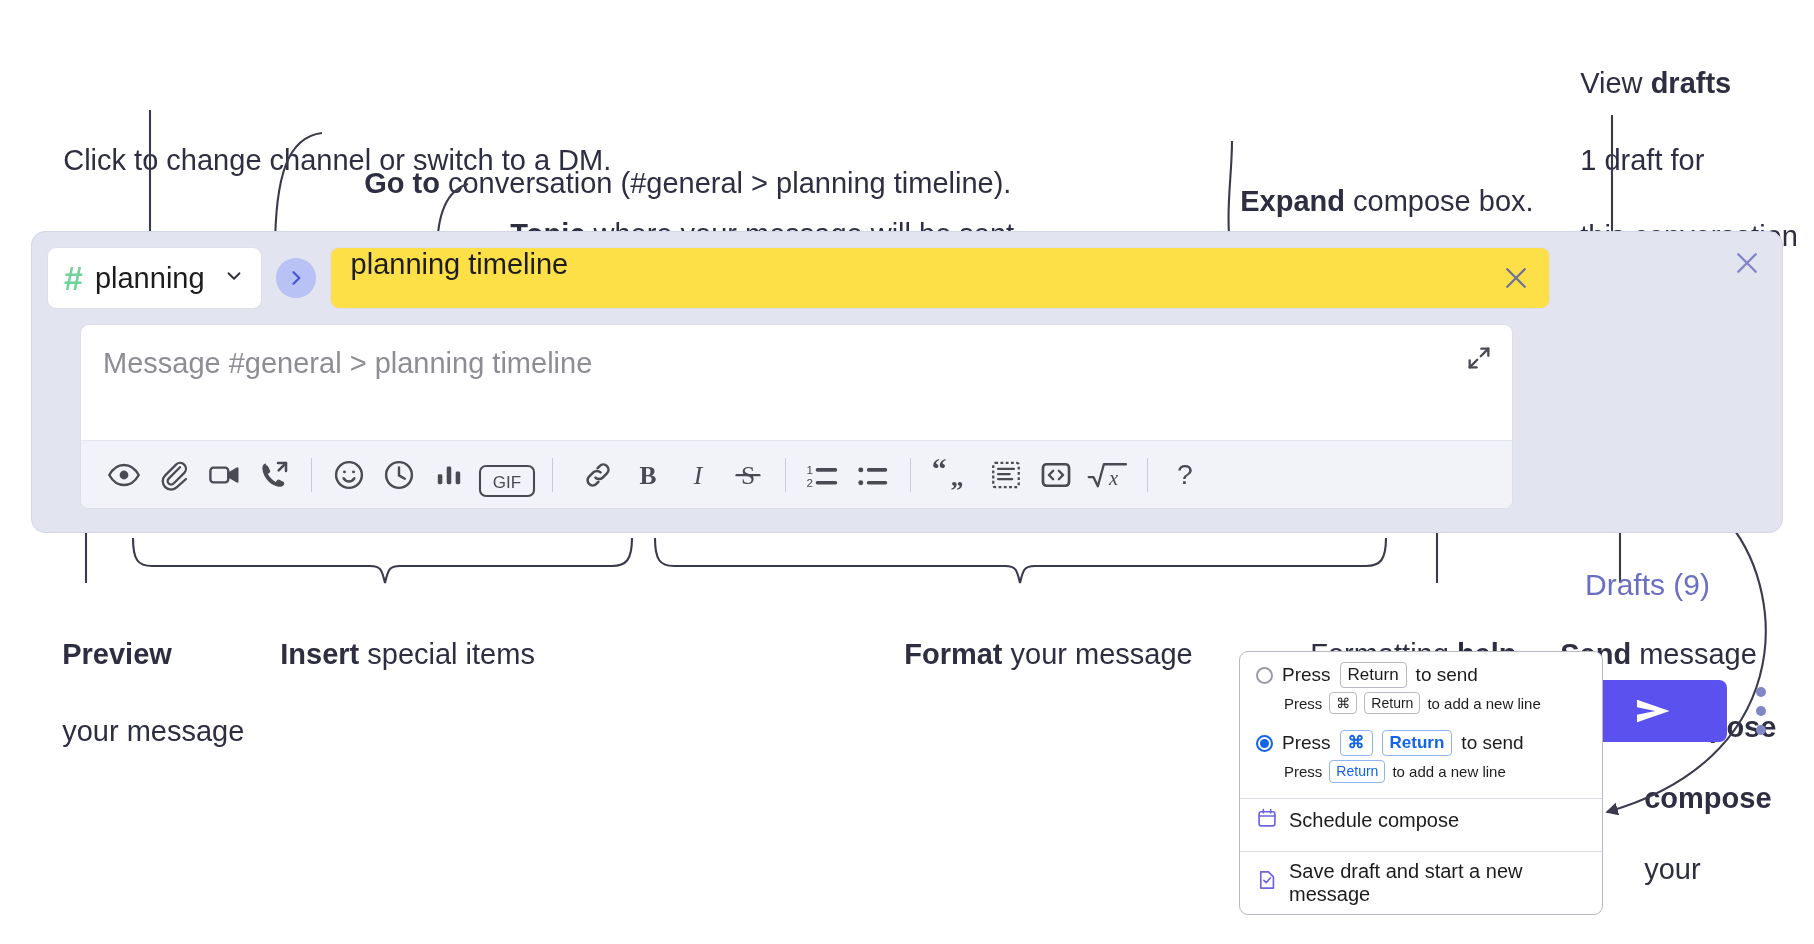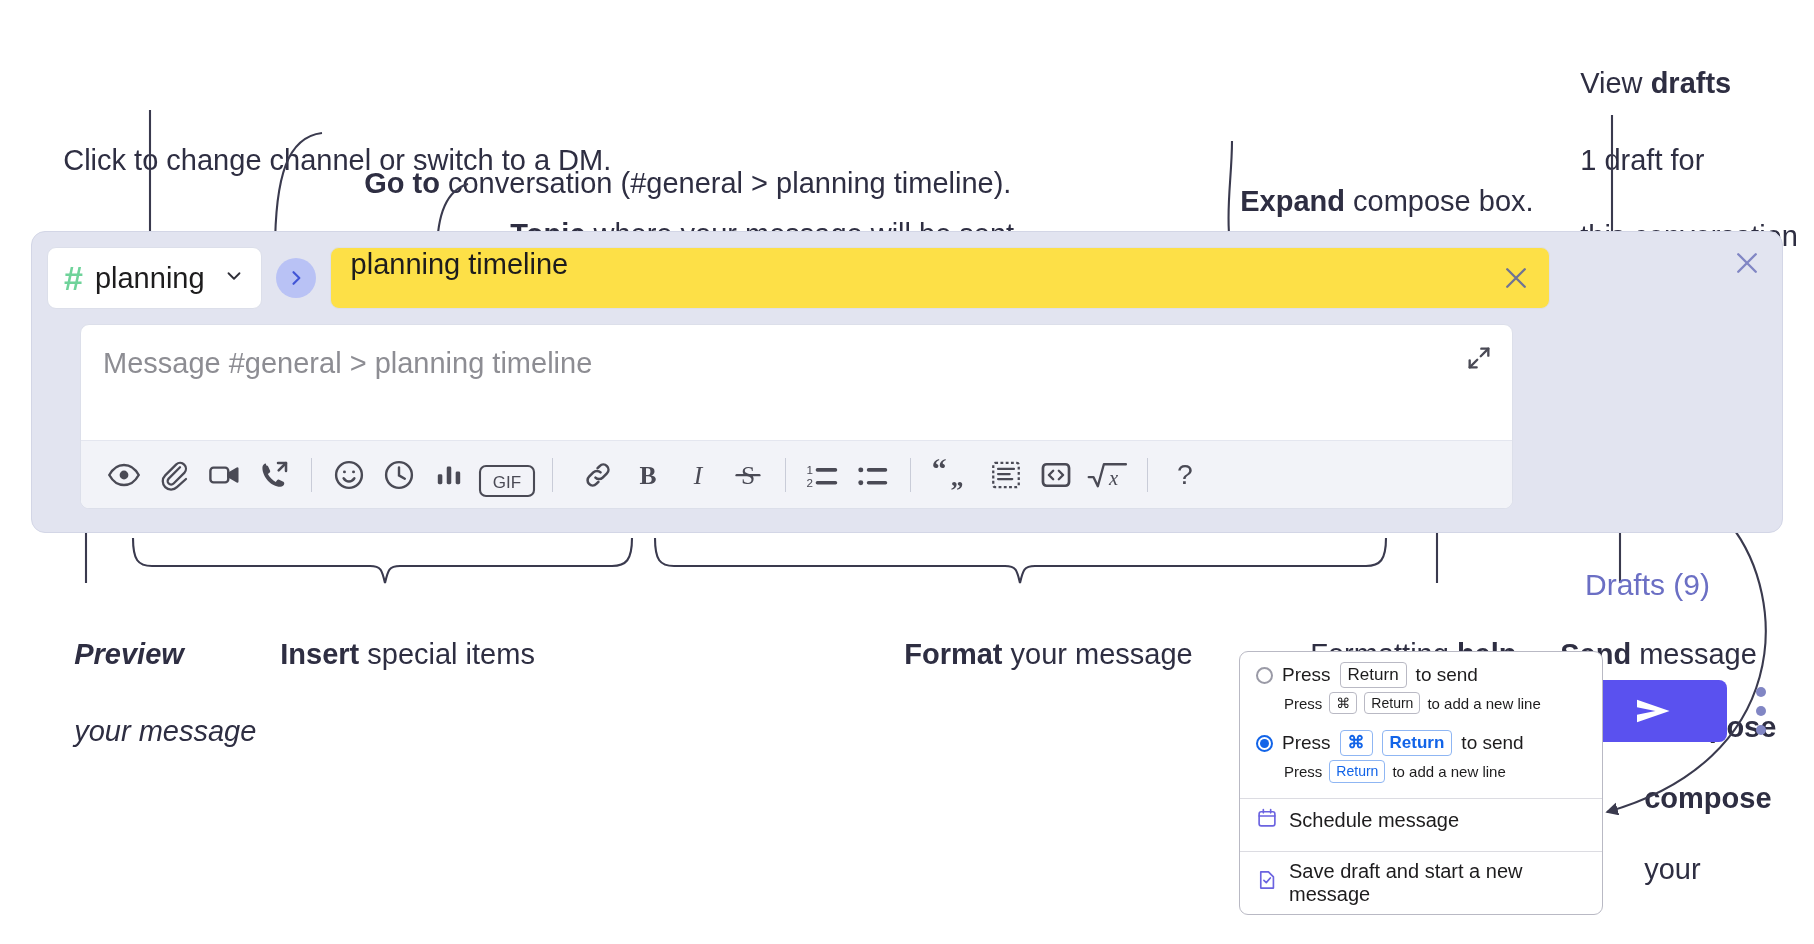--- a/index.html
+++ b/index.html
@@ -127,21 +127,21 @@
   <div class="anno" style="left:1208px;top:144px;font-size:29px;">
     <b>Expand</b><span> compose box.</span>
   </div>
 
   <div class="anno" style="left:1548px;top:26px;font-size:29px;">
     <span><span>View </span><b>drafts</b></span><br>
     <span class="it">1 draft for</span><br>
     <span class="it">this conversation</span>
   </div>
 
-  <div class="anno" style="left:42px;top:597px;font-size:29px;font-style:italic;">
+  <div class="anno" style="left:30px;top:597px;font-size:29px;">
     <b>Preview</b><br>
     <span>your message</span>
   </div>
 
   <div class="anno" style="left:248px;top:597px;font-size:29px;">
     <b>Insert</b><span> special items</span>
   </div>
 
   <div class="anno" style="left:872px;top:597px;font-size:29px;">
     <b>Format</b><span> your message</span>
@@ -436,21 +436,21 @@
 
     <div class="popsep"></div>
 
     <div class="mrow">
       <span>
         <svg width="22" height="22" viewBox="0 0 24 24" fill="none" stroke="#6b63e0" stroke-width="1.8" stroke-linecap="round">
           <rect x="3.4" y="5.2" width="17.2" height="15.4" rx="2.3"></rect>
           <path d="M3.4 9.8 L20.6 9.8 M8 2.8 L8 6.4 M16 2.8 L16 6.4"></path>
         </svg>
       </span>
-      <span>Schedule message</span>
+      <span>Schedule compose</span>
     </div>
 
 
     <div class="popsep"></div>
 
     <div class="mrow">
       <span>
         <svg width="22" height="22" viewBox="0 0 24 24" fill="none" stroke="#6b63e0" stroke-width="1.8" stroke-linecap="round" stroke-linejoin="round">
           <path d="M5.2 3.2 L13.6 3.2 L19 8.6 L19 20.8 L5.2 20.8 Z"></path>
           <path d="M8.6 12.4 L11.2 14.9 L15.6 9.8"></path>

